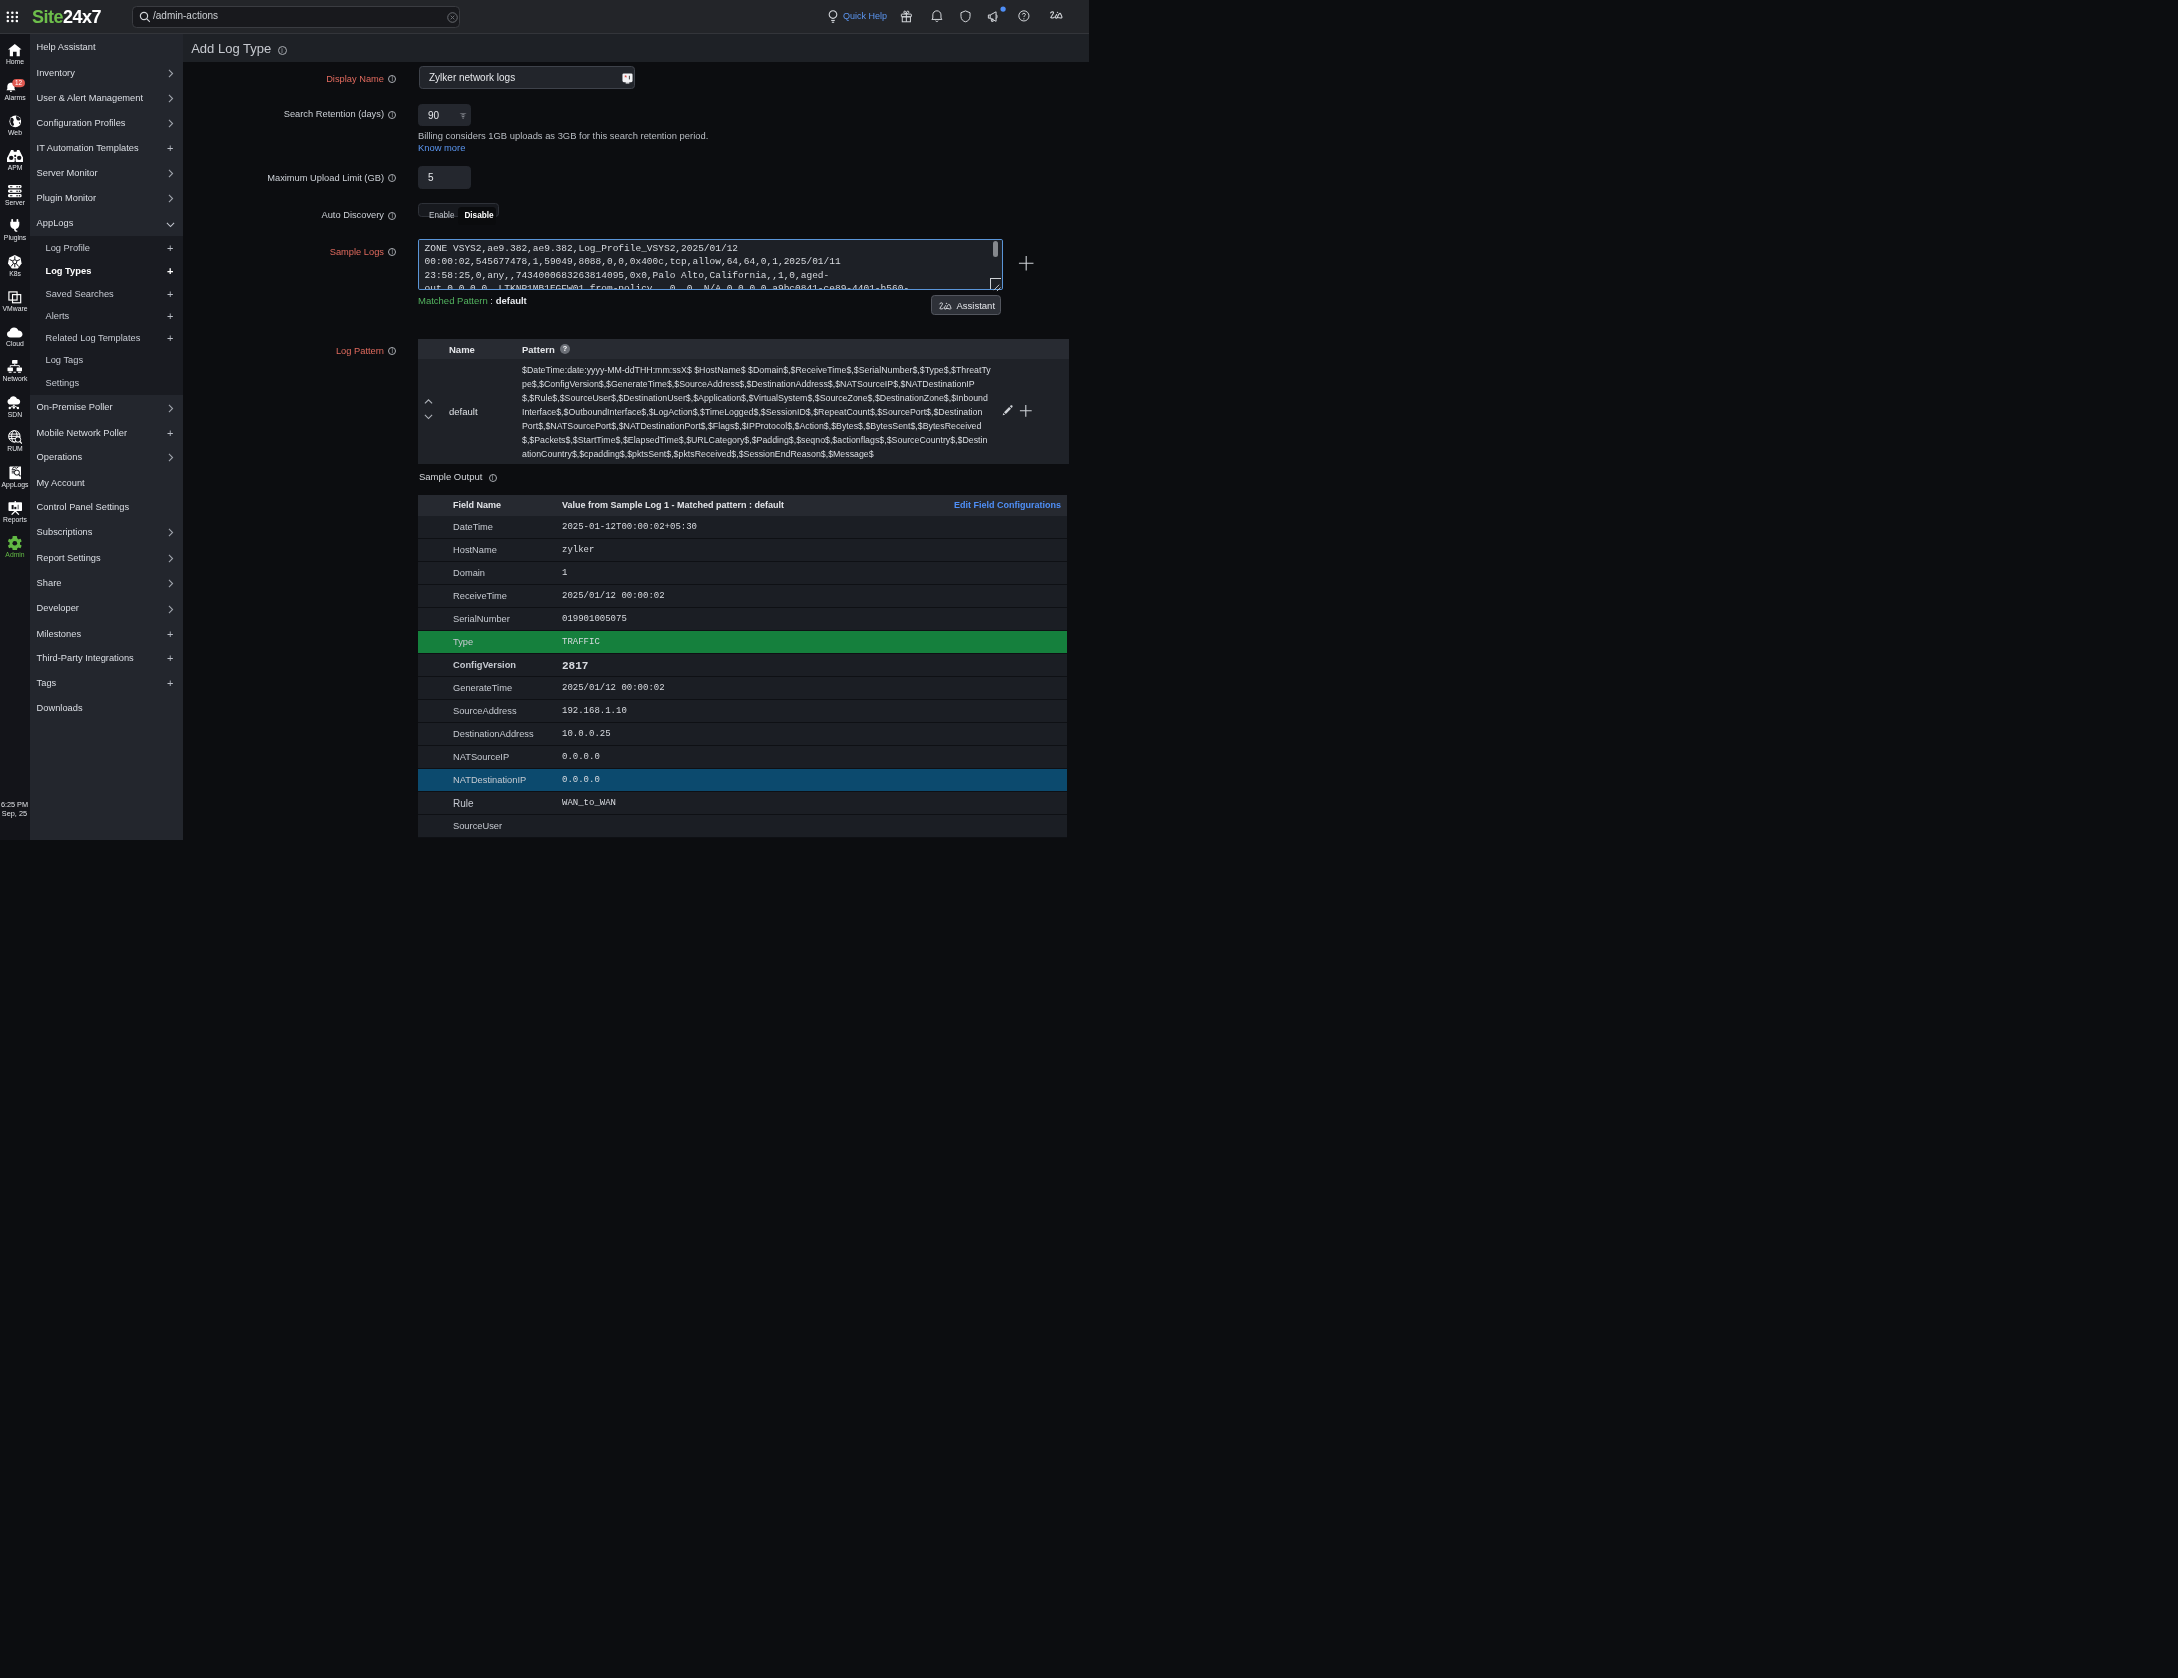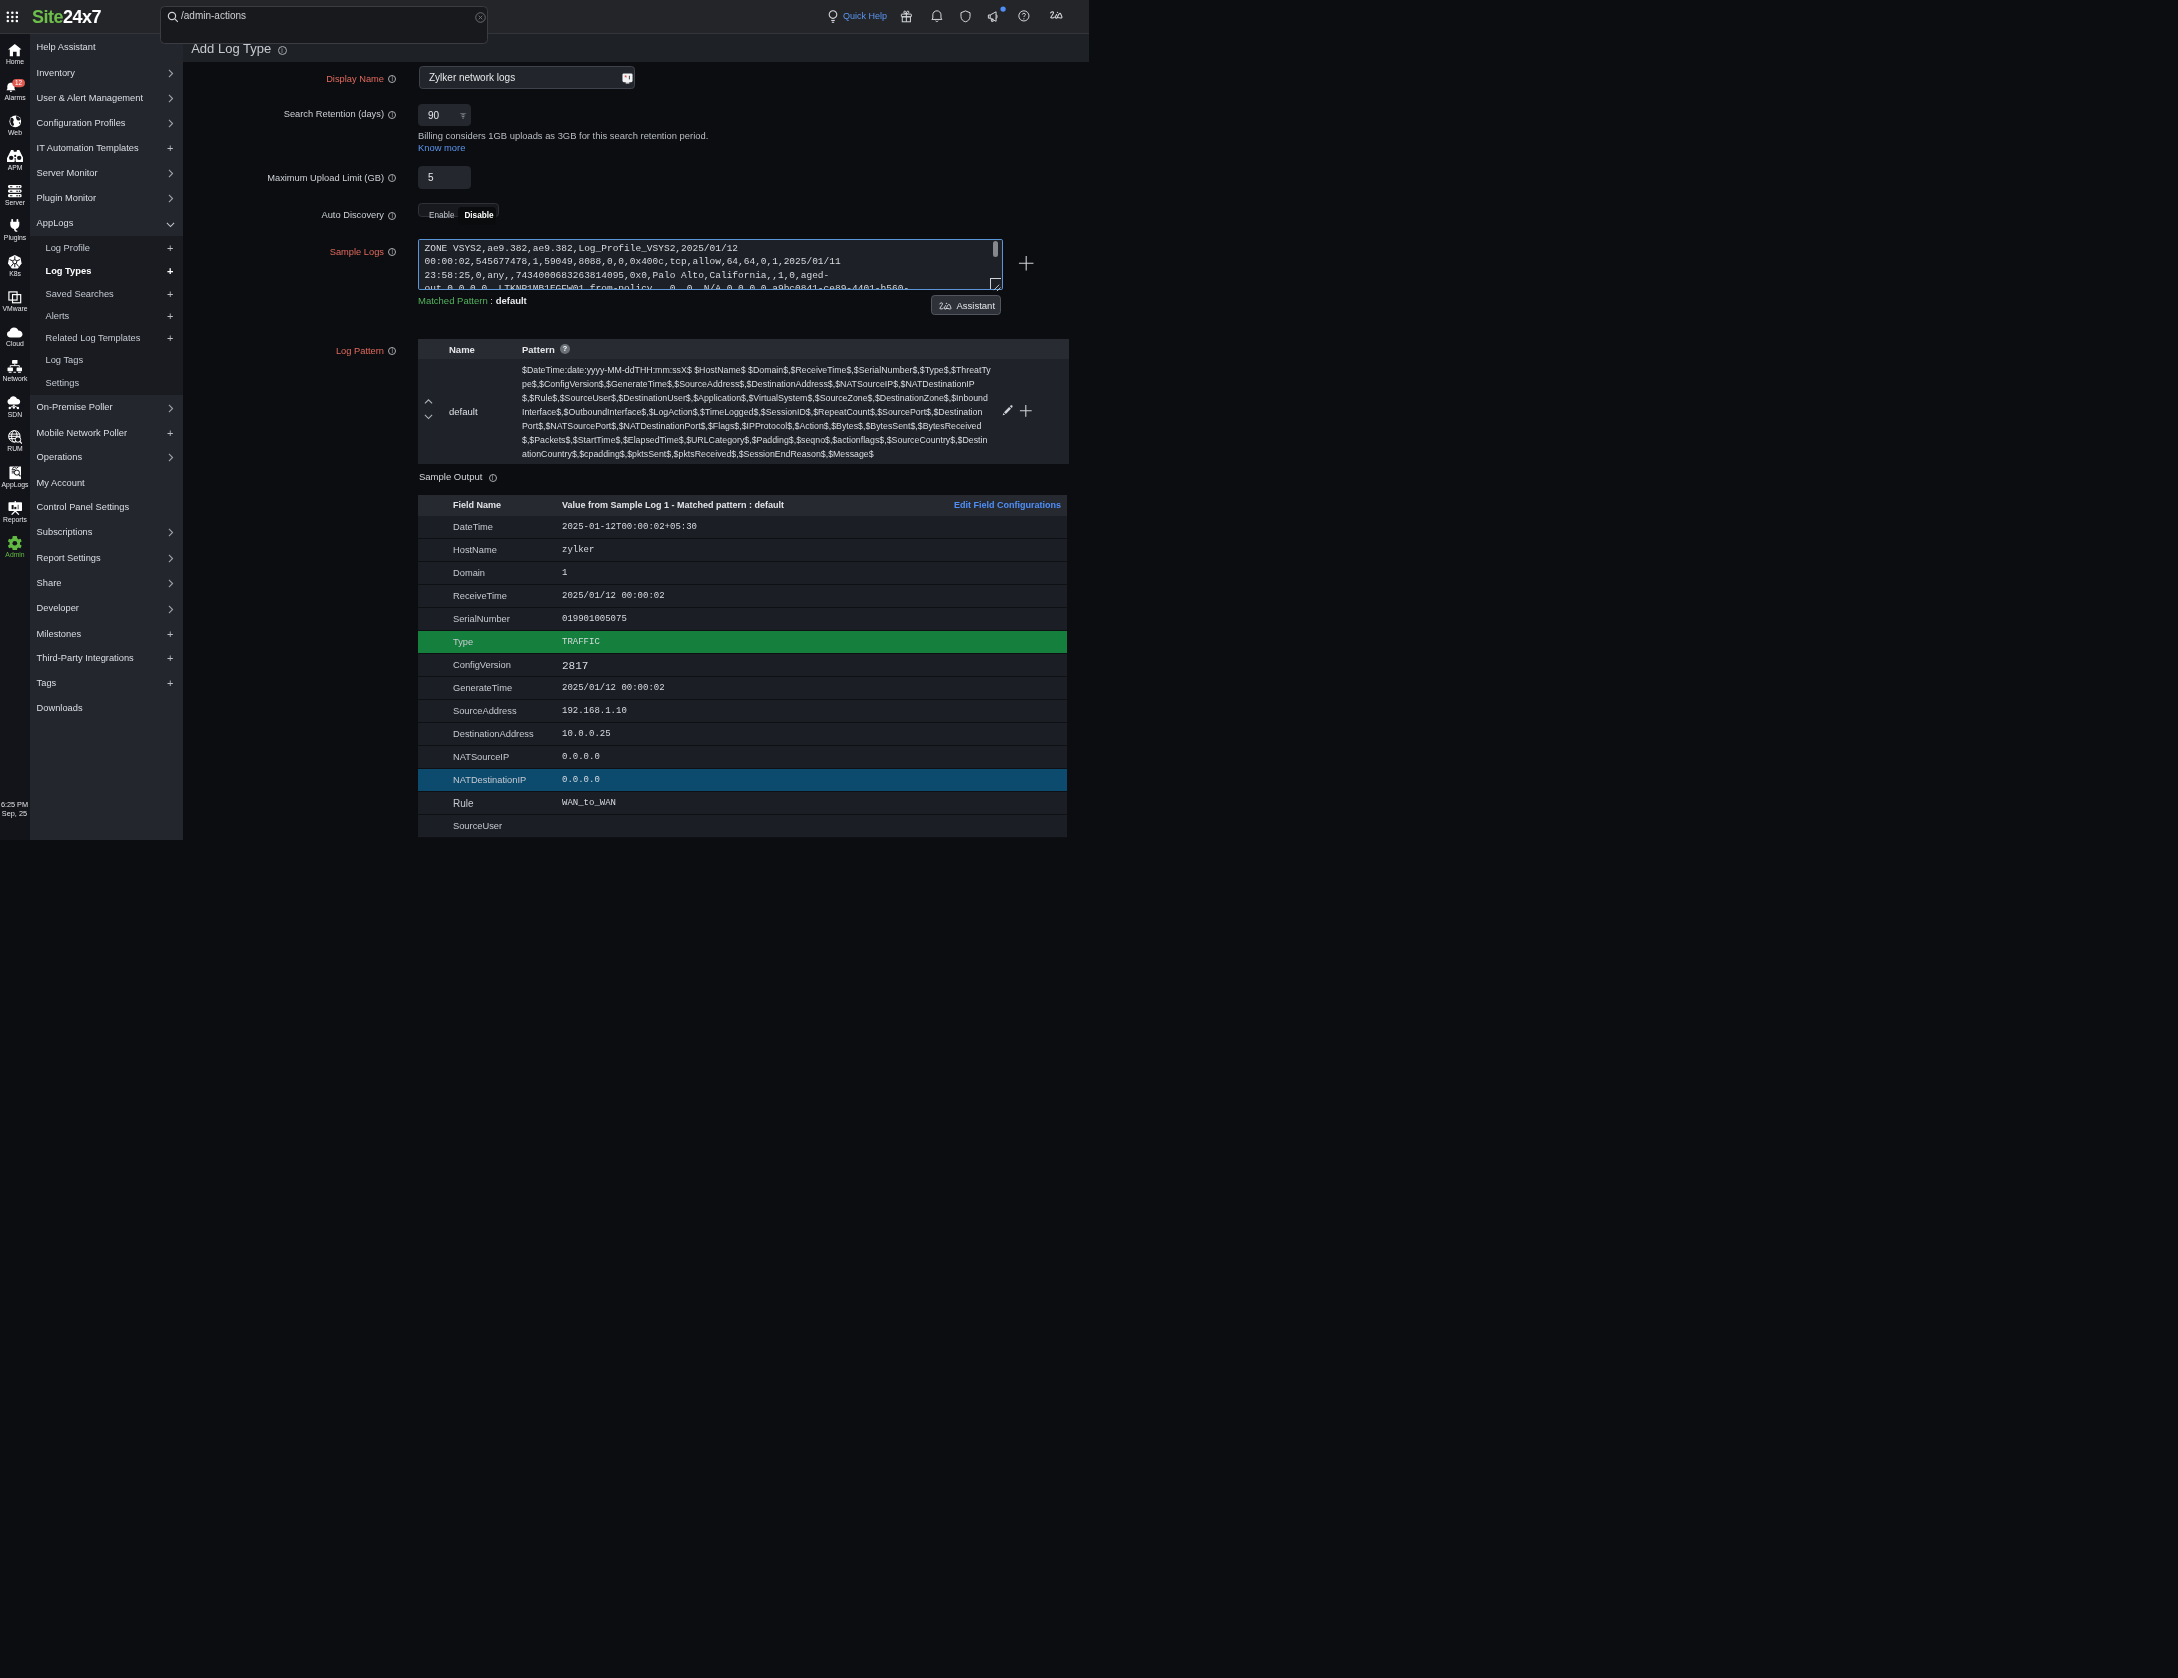--- a/index.html
+++ b/index.html
@@ -5,22 +5,22 @@
 * { margin:0; padding:0; box-sizing:border-box; }
 html,body { width:1089px; height:839px; background:#0c0d10; overflow:hidden;
   font-family:"Liberation Sans", sans-serif; }
 .abs { position:absolute; }
 
 #topbar { position:absolute; left:0; top:0; width:1089px; height:34px;
   background:#232529; border-bottom:0.9px solid #33353a; z-index:30; }
 #logo { position:absolute; left:32px; top:7.3px; font-size:18px; font-weight:bold;
   letter-spacing:-0.5px; color:#fff; }
 #logo .g { color:#6dbe4b; }
-#searchbox { position:absolute; left:132px; top:5.9px; width:328px; height:38px;
-  background:#18191d; border:0.9px solid #3a3c41; border-radius:4.5px;margin-left:28px; }
+#searchbox { position:absolute; left:132px; top:5.9px; width:328px; height:22px;
+  background:#18191d; border:0.9px solid #3a3c41; border-radius:4.5px; }
 #searchbox .txt { position:absolute; left:20px; top:3.6px; font-size:10px; color:#cdd0d4; }
 
 #rail { position:absolute; left:0; top:34px; width:30px; height:806px; background:#131419; z-index:20; }
 .ritem { position:absolute; left:0; width:30px; text-align:center; }
 .ritem svg { display:block; margin:0 auto; }
 .rlabel { font-size:6.8px; color:#e2e4e8; margin-top:1.8px; white-space:nowrap; }
 .railtime { position:absolute; left:0.9px; font-size:7.3px; color:#e0e2e6; white-space:nowrap; }
 
 #sidebar { position:absolute; left:30px; top:34px; width:153px; height:806px; background:#23262d; z-index:10; }
 #subpanel { position:absolute; left:0; top:202px; width:153px; height:159px; background:#191b21; }
@@ -483,21 +483,21 @@
   <div style="position:absolute;left:144px;top:5.5px;font-family:'Liberation Mono',monospace;font-size:9px;color:#d8dbe0;">2025/01/12 00:00:02</div>
       </div>
       <div style="position:relative;width:649px;height:23px;background:#1b1e24;border-bottom:0.9px solid #0e1014;">
   <div style="position:absolute;left:35px;top:5.5px;font-size:9.3px;color:#c6cad1;">SerialNumber</div>
   <div style="position:absolute;left:144px;top:5.5px;font-family:'Liberation Mono',monospace;font-size:9px;color:#d8dbe0;">019901005075</div>
       </div>
       <div style="position:relative;width:649px;height:23px;background:#15803d;border-bottom:0.9px solid #0e1014;">
   <div style="position:absolute;left:35px;top:5.5px;font-size:9.3px;color:#c6cad1;">Type</div>
   <div style="position:absolute;left:144px;top:5.5px;font-family:'Liberation Mono',monospace;font-size:9px;color:#d8dbe0;">TRAFFIC</div>
       </div>
-      <div style="position:relative;width:649px;height:23px;background:#1b1e24;border-bottom:0.9px solid #0e1014;">
+      <div style="position:relative;width:649px;height:23px;background:#1b1e24;border-bottom:0.9px solid #0e1014;font-weight:bold;">
   <div style="position:absolute;left:35px;top:5.5px;font-size:9.3px;color:#c6cad1;">ConfigVersion</div>
   <div style="position:absolute;left:144px;top:5.5px;font-family:'Liberation Mono',monospace;font-size:11px;color:#d8dbe0;">2817</div>
       </div>
       <div style="position:relative;width:649px;height:23px;background:#1b1e24;border-bottom:0.9px solid #0e1014;">
   <div style="position:absolute;left:35px;top:5.5px;font-size:9.3px;color:#c6cad1;">GenerateTime</div>
   <div style="position:absolute;left:144px;top:5.5px;font-family:'Liberation Mono',monospace;font-size:9px;color:#d8dbe0;">2025/01/12 00:00:02</div>
       </div>
       <div style="position:relative;width:649px;height:23px;background:#1b1e24;border-bottom:0.9px solid #0e1014;">
   <div style="position:absolute;left:35px;top:5.5px;font-size:9.3px;color:#c6cad1;">SourceAddress</div>
   <div style="position:absolute;left:144px;top:5.5px;font-family:'Liberation Mono',monospace;font-size:9px;color:#d8dbe0;">192.168.1.10</div>

